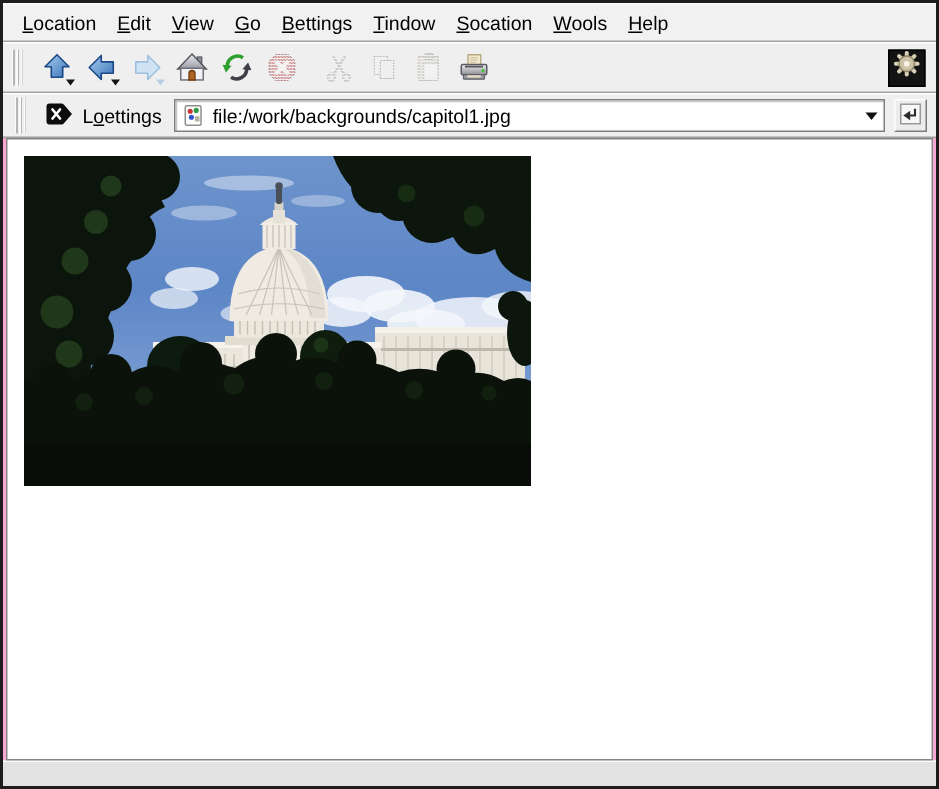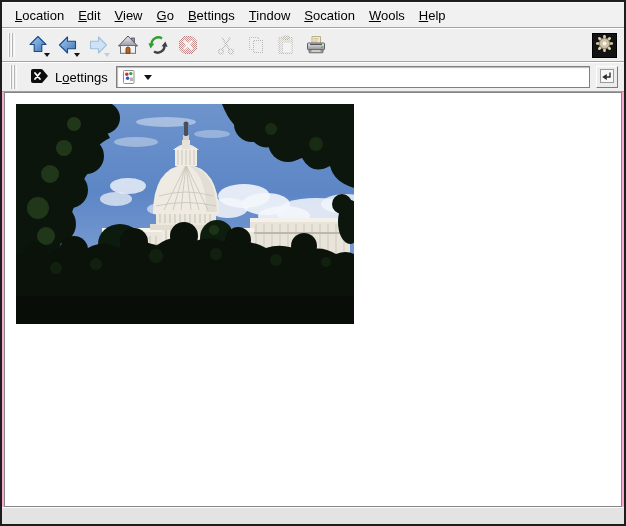--- a/index.html
+++ b/index.html
@@ -285,20 +285,21 @@
     <div class="combo">
       <span class="combo-icon">
         <svg width="16" height="16" viewBox="0 0 16 16">
           <rect x="2.5" y="1.5" width="10.5" height="13" rx="1" fill="#fdfdfd" stroke="#8f8f8f" stroke-width="1"></rect>
           <circle cx="5.8" cy="5.2" r="1.7" fill="#cc3333"></circle>
           <circle cx="9.8" cy="4.6" r="1.7" fill="#2f9e44"></circle>
           <circle cx="6.6" cy="9.2" r="1.7" fill="#3355cc"></circle>
           <rect x="9" y="8.5" width="3" height="3.5" fill="#b9b2a0"></rect>
         </svg>
       </span>
+      <input type="text" value="file:/work/backgrounds/capitol1.jpg" style="">
       <div class="combo-arrow-zone">
         <span class="combo-arrow"></span>
       </div>
     </div>
 
     <button class="go-btn">
       <span>
         <svg width="16" height="16" viewBox="0 0 16 16">
           <rect x="1.5" y="1.5" width="13" height="13" fill="#f7f7f7" stroke="#9a9a9a" stroke-width="1"></rect>
           <path d="M11,4.5 V9 H7.5" fill="none" stroke="#2a2a2a" stroke-width="1.4"></path>

